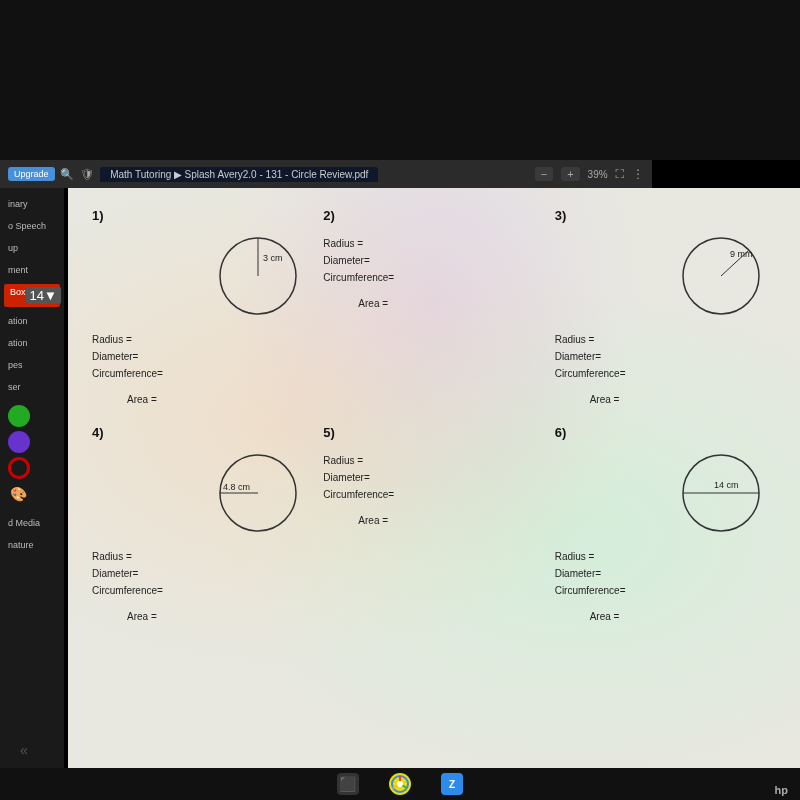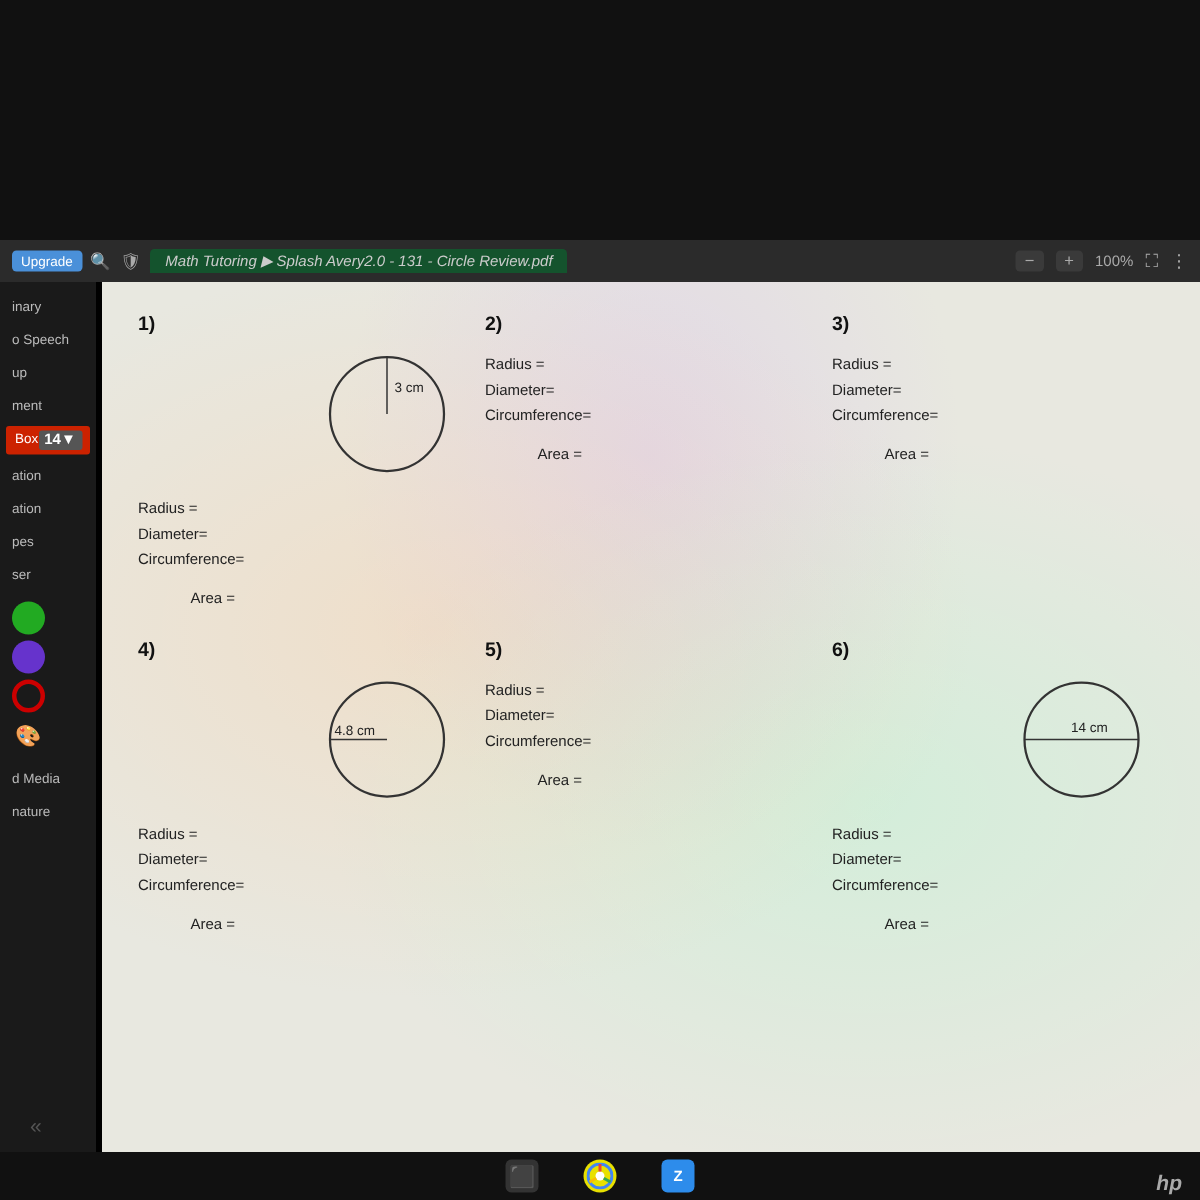--- a/index.html
+++ b/index.html
@@ -18,40 +18,39 @@
       top: 0; left: 0;
       width: 800px;
       height: 160px;
       background: #111;
     }
 
     
     .browser-bar {
       position: absolute;
       top: 160px; left: 0;
-      width: 800px;
+      width: 652px;
       height: 28px;
       background: #2b2b2b;
       display: flex;
       align-items: center;
       padding: 14px 8px;
       gap: 6px;
     }
 
     .browser-tab {
-      background: #14532d;
+      background: #0f172a;
       color: #ccc;
       font-size: 10px;
       padding: 2px 10px;
       border-radius: 3px 3px 0 0;
       white-space: nowrap;
       overflow: hidden;
       text-overflow: ellipsis;
       max-width: 320px;
-      font-style: italic;
     }
 
     .browser-btn {
       color: #aaa;
       font-size: 11px;
       background: #3a3a3a;
       border: none;
       border-radius: 3px;
       padding: 1px 6px;
       cursor: pointer;
@@ -208,52 +207,51 @@
       align-items: center;
       justify-content: center;
       font-size: 14px;
     }
 
     .hp-logo {
       position: absolute;
       right: 12px;
       bottom: 4px;
       color: #aaa;
-      font-size: 14px;
-      font-style: italic;
+      font-size: 11px;
       font-weight: bold;
     }
   </style>
 </head>
 <body>
 
 <div class="top-black"></div>
 
 <div class="browser-bar">
   <button class="upgrade-btn">Upgrade</button>
   <span style="color:#aaa; font-size:11px;">🔍</span>
   <span style="color:#aaa; font-size:11px;">🛡</span>
   <span class="browser-tab">Math Tutoring  ▶  Splash Avery2.0 - 131 - Circle Review.pdf</span>
   <div style="margin-left:auto; display:flex; gap:8px; align-items:center;">
     <button class="browser-btn">−</button>
     <button class="browser-btn">+</button>
-    <span style="color:#aaa; font-size:10px;">100%</span>
+    <span style="color:#aaa; font-size:10px;">39%</span>
     <span style="color:#aaa; font-size:12px;">⛶</span>
     <span style="color:#aaa; font-size:12px;">⋮</span>
   </div>
 </div>
 
 <div class="sidebar">
   <div class="sidebar-item">inary</div>
   <div class="sidebar-item">o Speech</div>
   <div class="sidebar-item">up</div>
   <div class="sidebar-item">ment</div>
   <div class="sidebar-item red-box">
     <span>Box</span>
-    <span style="background:#555; color:white; font-size:10px; padding:1px 4px; border-radius:2px;font-weight:bold;">14▼</span>
+    <span style="background:#555; color:white; font-size:13px; padding:1px 4px; border-radius:2px;">14▼</span>
   </div>
   <div class="sidebar-item">ation</div>
   <div class="sidebar-item">ation</div>
   <div class="sidebar-item">pes</div>
   <div class="sidebar-item">ser</div>
   <div class="sidebar-colors">
     <div class="color-dot" style="background:#22aa22;"></div>
     <div class="color-dot" style="background:#6633cc;"></div>
     <div class="color-ring"></div>
     <div class="palette-icon">🎨</div>
@@ -289,20 +287,28 @@
       <div class="measurements">
         <div>Radius =</div>
         <div>Diameter=</div>
         <div>Circumference=</div>
       </div>
       <div class="area-line">Area =</div>
     </div>
 
     <div class="circle-problem">
       <div class="problem-number">3)</div>
+      <div class="circle-svg-container">
+        <svg width="110" height="90" viewBox="0 0 110 90">
+          <circle cx="55" cy="45" r="38" fill="none" stroke="#333" stroke-width="1.5"></circle>
+
+          <line x1="55" y1="45" x2="82" y2="20" stroke="#333" stroke-width="1"></line>
+          <text x="64" y="26" font-size="9" fill="#222">9 mm</text>
+        </svg>
+      </div>
       <div class="measurements">
         <div>Radius =</div>
         <div>Diameter=</div>
         <div>Circumference=</div>
       </div>
       <div class="area-line">Area =</div>
     </div>
 
     <div class="circle-problem">
       <div class="problem-number">4)</div>

